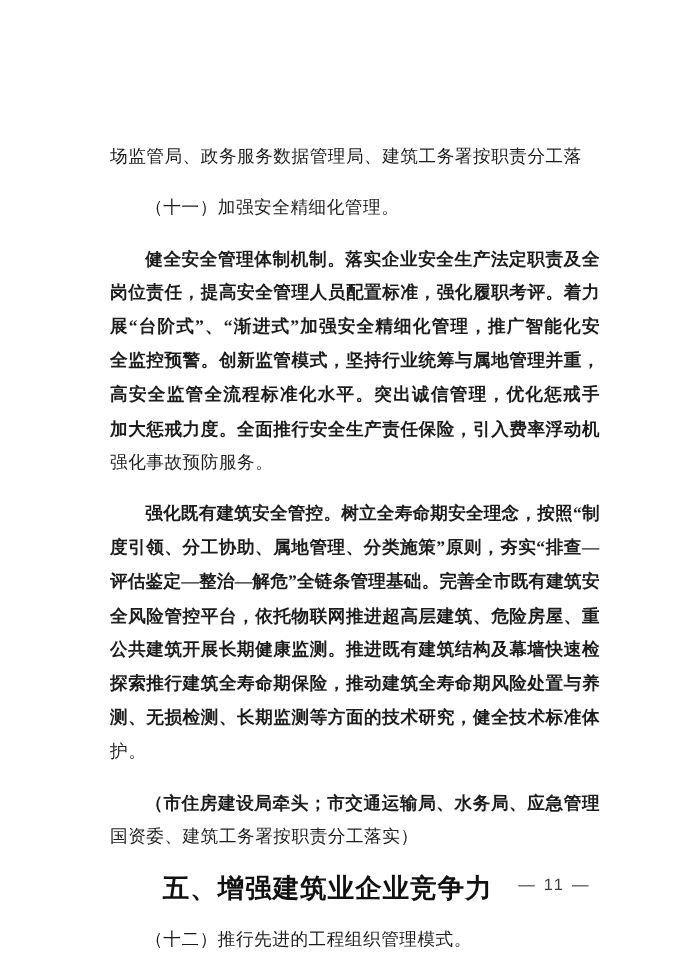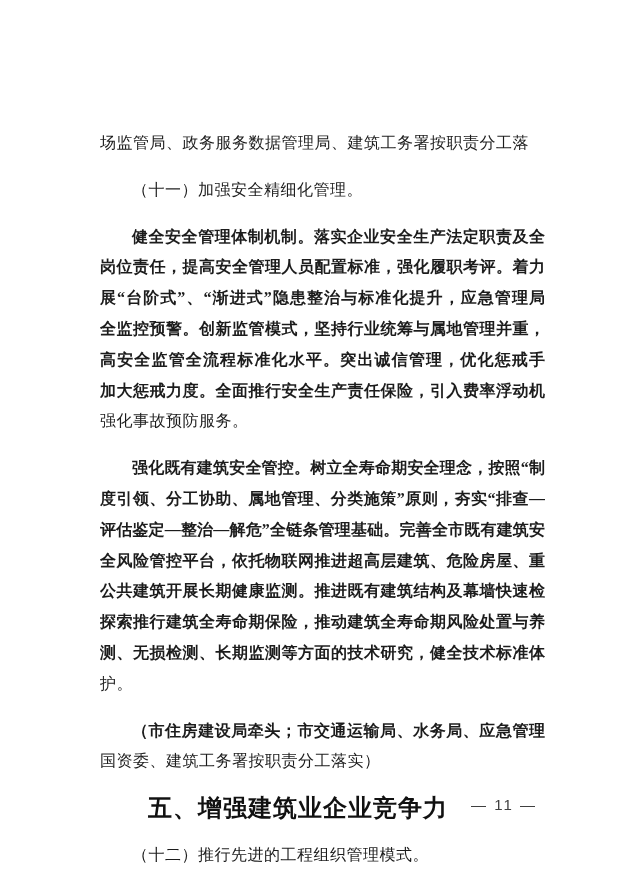--- a/index.html
+++ b/index.html
@@ -69,21 +69,21 @@
   <div class="text-block" id="text-block">
       <div class="para">
         <div class="line">场监管局、政务服务数据管理局、建筑工务署按职责分工落实）</div>
       </div>
       <div class="para">
         <div class="line indent">（十一）加强安全精细化管理。</div>
       </div>
       <div class="para">
         <div class="line indent justify">健全安全管理体制机制。落实企业安全生产法定职责及全员</div>
         <div class="line justify">岗位责任，提高安全管理人员配置标准，强化履职考评。着力完</div>
-        <div class="line justify">展“台阶式”、“渐进式”隐患整治与标准化提升，应急管理局</div>
+        <div class="line justify">展“台阶式”、“渐进式”加强安全精细化管理，推广智能化安</div>
         <div class="line justify">全监控预警。创新监管模式，坚持行业统筹与属地管理并重，提</div>
         <div class="line justify">高安全监管全流程标准化水平。突出诚信管理，优化惩戒手段、</div>
         <div class="line justify">加大惩戒力度。全面推行安全生产责任保险，引入费率浮动机制，</div>
         <div class="line">强化事故预防服务。</div>
       </div>
       <div class="para">
         <div class="line indent justify">强化既有建筑安全管控。树立全寿命期安全理念，按照“制</div>
         <div class="line justify">度引领、分工协助、属地管理、分类施策”原则，夯实“排查—</div>
         <div class="line justify">评估鉴定—整治—解危”全链条管理基础。完善全市既有建筑安</div>
         <div class="line justify">全风险管控平台，依托物联网推进超高层建筑、危险房屋、重点</div>

